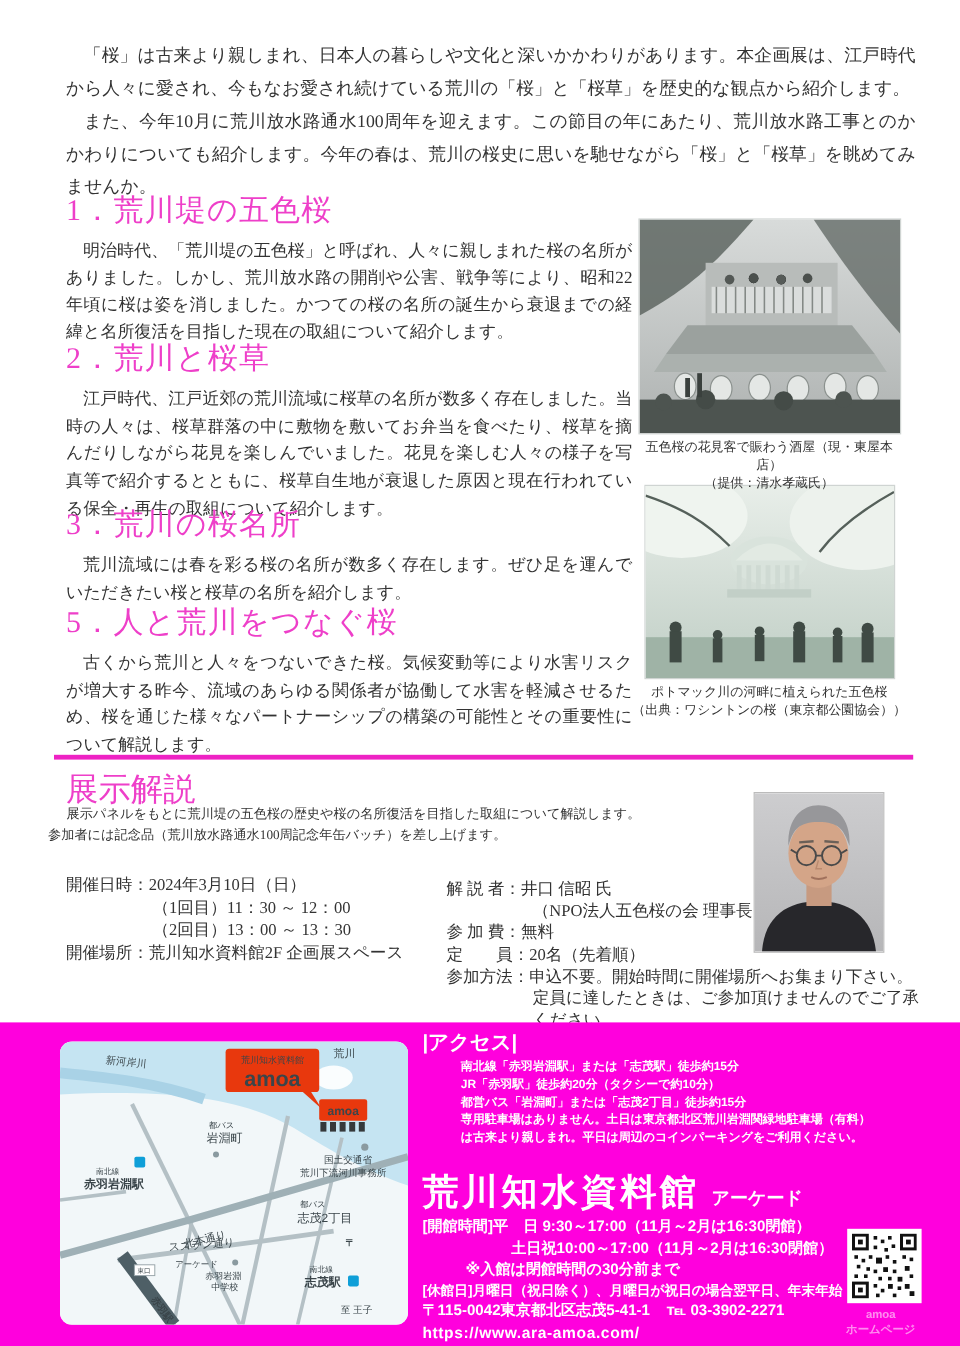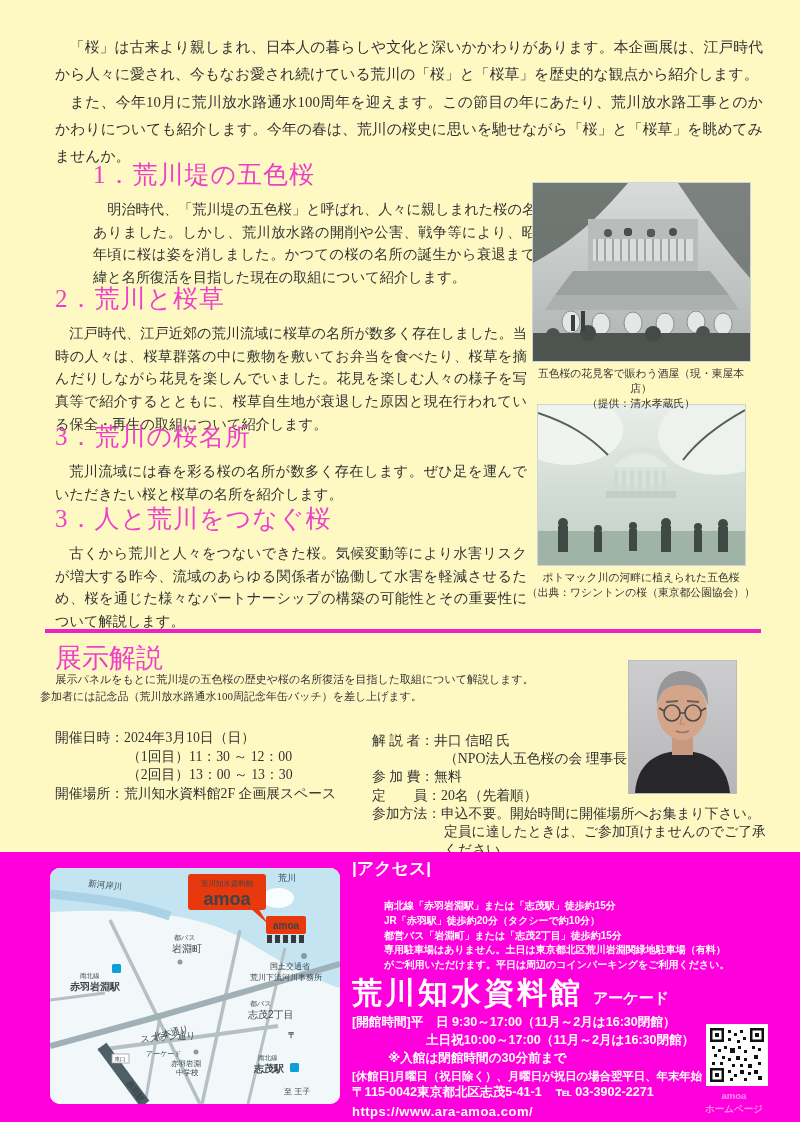--- a/index.html
+++ b/index.html
@@ -1,16 +1,16 @@
 <!DOCTYPE html>
 <html><head>
 <meta charset="utf-8">
 <style>
   html,body{margin:0;padding:0;background:#e8e8e8;}
-  .page{position:relative;width:800px;height:1122px;background:#fef9c3;margin:0 auto;
+  .page{position:relative;width:800px;height:1122px;background:#ffffff;margin:0 auto;
         font-family:"Liberation Serif","DejaVu Serif",serif;color:#333;overflow:hidden;}
 
   
   .intro{position:absolute;left:55px;top:34px;width:708px;font-size:14.8px;line-height:1.85;text-align:justify;}
   .intro p{margin:0;text-indent:1em;}
 
   
   .section{position:absolute;left:55px;width:472px;}
   .sec-title{font-size:25px;color:#ee3fc9;margin:0 0 7px 0;font-weight:500;letter-spacing:1px;}
   .sec-body{font-size:14.2px;line-height:1.6;text-indent:1em;text-align:justify;margin:0;}
@@ -35,21 +35,21 @@
   .portrait svg{display:block;border:1px solid #bbb;}
 
   
   .footer{position:absolute;left:0;top:852px;width:800px;height:270px;background:#ff00dd;
           font-family:"Liberation Sans","DejaVu Sans",sans-serif;color:#fff;}
   .map-box{position:absolute;left:50px;top:16px;width:290px;height:236px;background:#f2f7f9;
            border-radius:10px;overflow:hidden;}
   .map-box svg text{font-family:"Liberation Sans","DejaVu Sans",sans-serif;fill:#3a454a;}
 
   .access{position:absolute;left:352px;top:5px;width:420px;font-weight:bold;}
-  .access-title{font-size:17px;margin:0 0 19px 0;}
+  .access-title{font-size:17px;margin:0 0 3px 0;}
   .access-line{font-size:10px;line-height:1.48;padding-left:32px;}
 
   .museum{position:absolute;left:352px;top:121px;width:420px;font-weight:bold;}
   .museum-head{white-space:nowrap;}
   .museum-name{font-size:30px;letter-spacing:3px;}
   .museum-free{font-size:15px;margin-left:10px;}
   .museum-line{font-size:12.6px;line-height:1.42;}
   .museum-line.small{font-size:11.4px;}
   .pad1{padding-left:74px;}
   .pad2{padding-left:36px;}
@@ -63,37 +63,37 @@
 </head>
 <body>
 
 <div class="page">
 
   <div class="intro">
     <p>「桜」は古来より親しまれ、日本人の暮らしや文化と深いかかわりがあります。本企画展は、江戸時代から人々に愛され、今もなお愛され続けている荒川の「桜」と「桜草」を歴史的な観点から紹介します。</p>
     <p>また、今年10月に荒川放水路通水100周年を迎えます。この節目の年にあたり、荒川放水路工事とのかかわりについても紹介します。今年の春は、荒川の桜史に思いを馳せながら「桜」と「桜草」を眺めてみませんか。</p>
   </div>
 
-  <div class="section" style="top:158px;margin-left:38px;">
+  <div class="section" style="top:158px;">
     <h2 class="sec-title">1．荒川堤の五色桜</h2>
     <p class="sec-body">明治時代、「荒川堤の五色桜」と呼ばれ、人々に親しまれた桜の名所がありました。しかし、荒川放水路の開削や公害、戦争等により、昭和22年頃に桜は姿を消しました。かつての桜の名所の誕生から衰退までの経緯と名所復活を目指した現在の取組について紹介します。</p>
   </div>
 
   <div class="section" style="top:282px;">
     <h2 class="sec-title">2．荒川と桜草</h2>
     <p class="sec-body">江戸時代、江戸近郊の荒川流域に桜草の名所が数多く存在しました。当時の人々は、桜草群落の中に敷物を敷いてお弁当を食べたり、桜草を摘んだりしながら花見を楽しんでいました。花見を楽しむ人々の様子を写真等で紹介するとともに、桜草自生地が衰退した原因と現在行われている保全・再生の取組について紹介します。</p>
   </div>
 
   <div class="section" style="top:420px;">
     <h2 class="sec-title">3．荒川の桜名所</h2>
     <p class="sec-body">荒川流域には春を彩る桜の名所が数多く存在します。ぜひ足を運んでいただきたい桜と桜草の名所を紹介します。</p>
   </div>
 
   <div class="section" style="top:502px;">
-    <h2 class="sec-title">3．人と荒川をつなぐ桜</h2>
+    <h2 class="sec-title">5．人と荒川をつなぐ桜</h2>
     <p class="sec-body">古くから荒川と人々をつないできた桜。気候変動等により水害リスクが増大する昨今、流域のあらゆる関係者が協働して水害を軽減させるため、桜を通じた様々なパートナーシップの構築の可能性とその重要性について解説します。</p>
   </div>
 
   <div class="photo" style="left:524px;top:404px;width:234px;">
     <svg width="207" height="160" viewBox="0 0 207 160">
       <defs>
         <linearGradient id="g2" x1="0" y1="0" x2="0" y2="1">
           <stop offset="0" stop-color="#e8eee9"></stop>
             <stop offset="1" stop-color="#c0cec5"></stop>
         </linearGradient>
@@ -303,21 +303,21 @@
         <text x="234" y="226" font-size="8">至 王子</text>
       </svg>
     </div>
 
     <div class="access">
       <div class="access-title">|アクセス|</div>
       <div class="access-line">南北線「赤羽岩淵駅」または「志茂駅」徒歩約15分</div>
       <div class="access-line">JR「赤羽駅」徒歩約20分（タクシーで約10分）</div>
       <div class="access-line">都営バス「岩淵町」または「志茂2丁目」徒歩約15分</div>
       <div class="access-line">専用駐車場はありません。土日は東京都北区荒川岩淵関緑地駐車場（有料）</div>
-      <div class="access-line">がご利用いただけます。平日は周辺のコインパーキングをご利用ください。</div>
+      <div class="access-line">は古来より親しまれ。平日は周辺のコインパーキングをご利用ください。</div>
     </div>
 
     <div class="museum">
       <div class="museum-head">
         <span class="museum-name">荒川知水資料館</span><span class="museum-free">アーケード</span>
       </div>
       <div class="museum-line">[開館時間]平　日 9:30～17:00（11月～2月は16:30閉館）</div>
       <div class="museum-line pad1">土日祝10:00～17:00（11月～2月は16:30閉館）</div>
       <div class="museum-line pad2">※入館は閉館時間の30分前まで</div>
       <div class="museum-line small">[休館日]月曜日（祝日除く）、月曜日が祝日の場合翌平日、年末年始</div>

